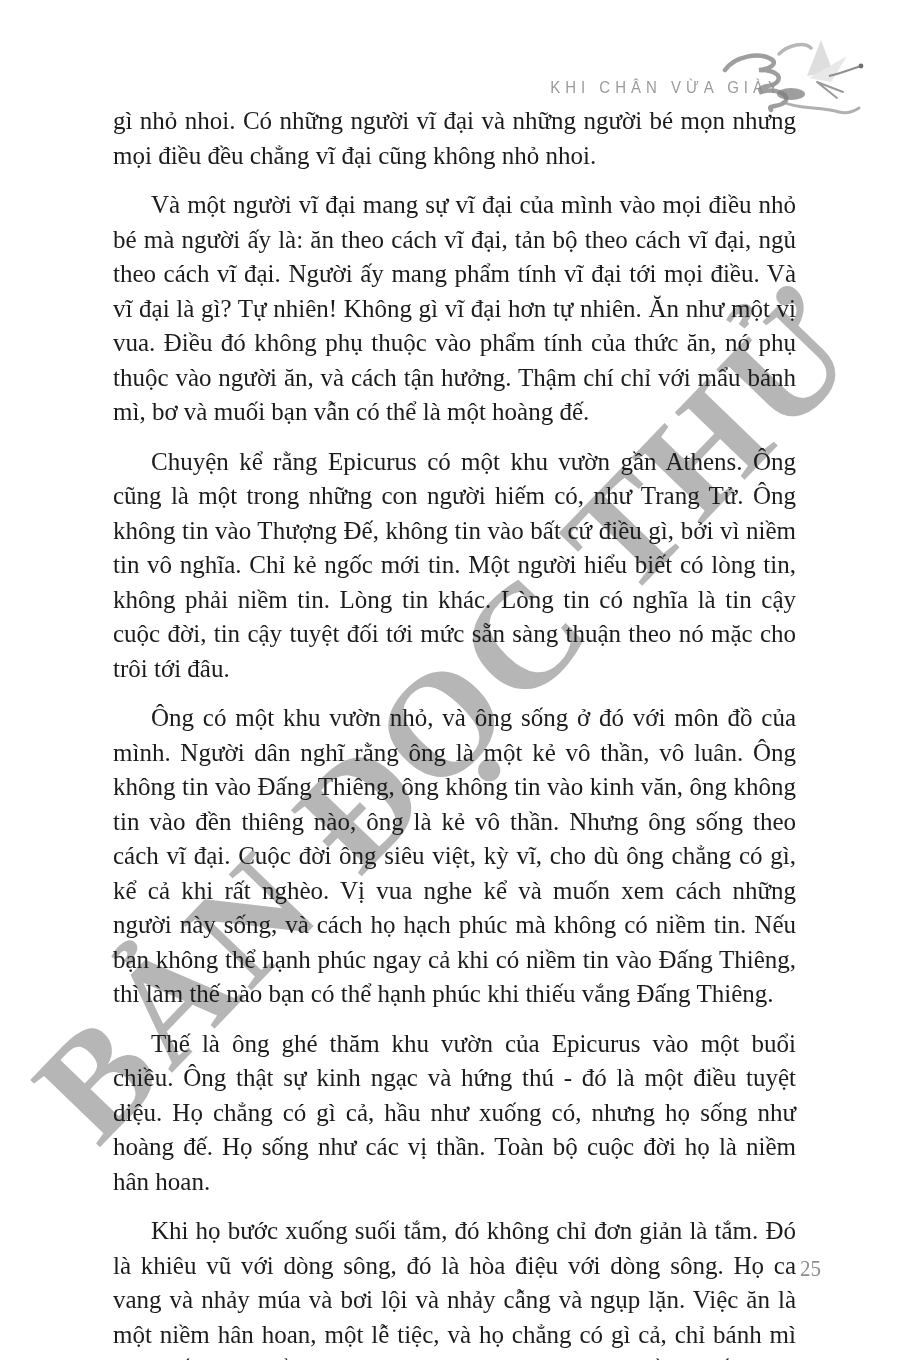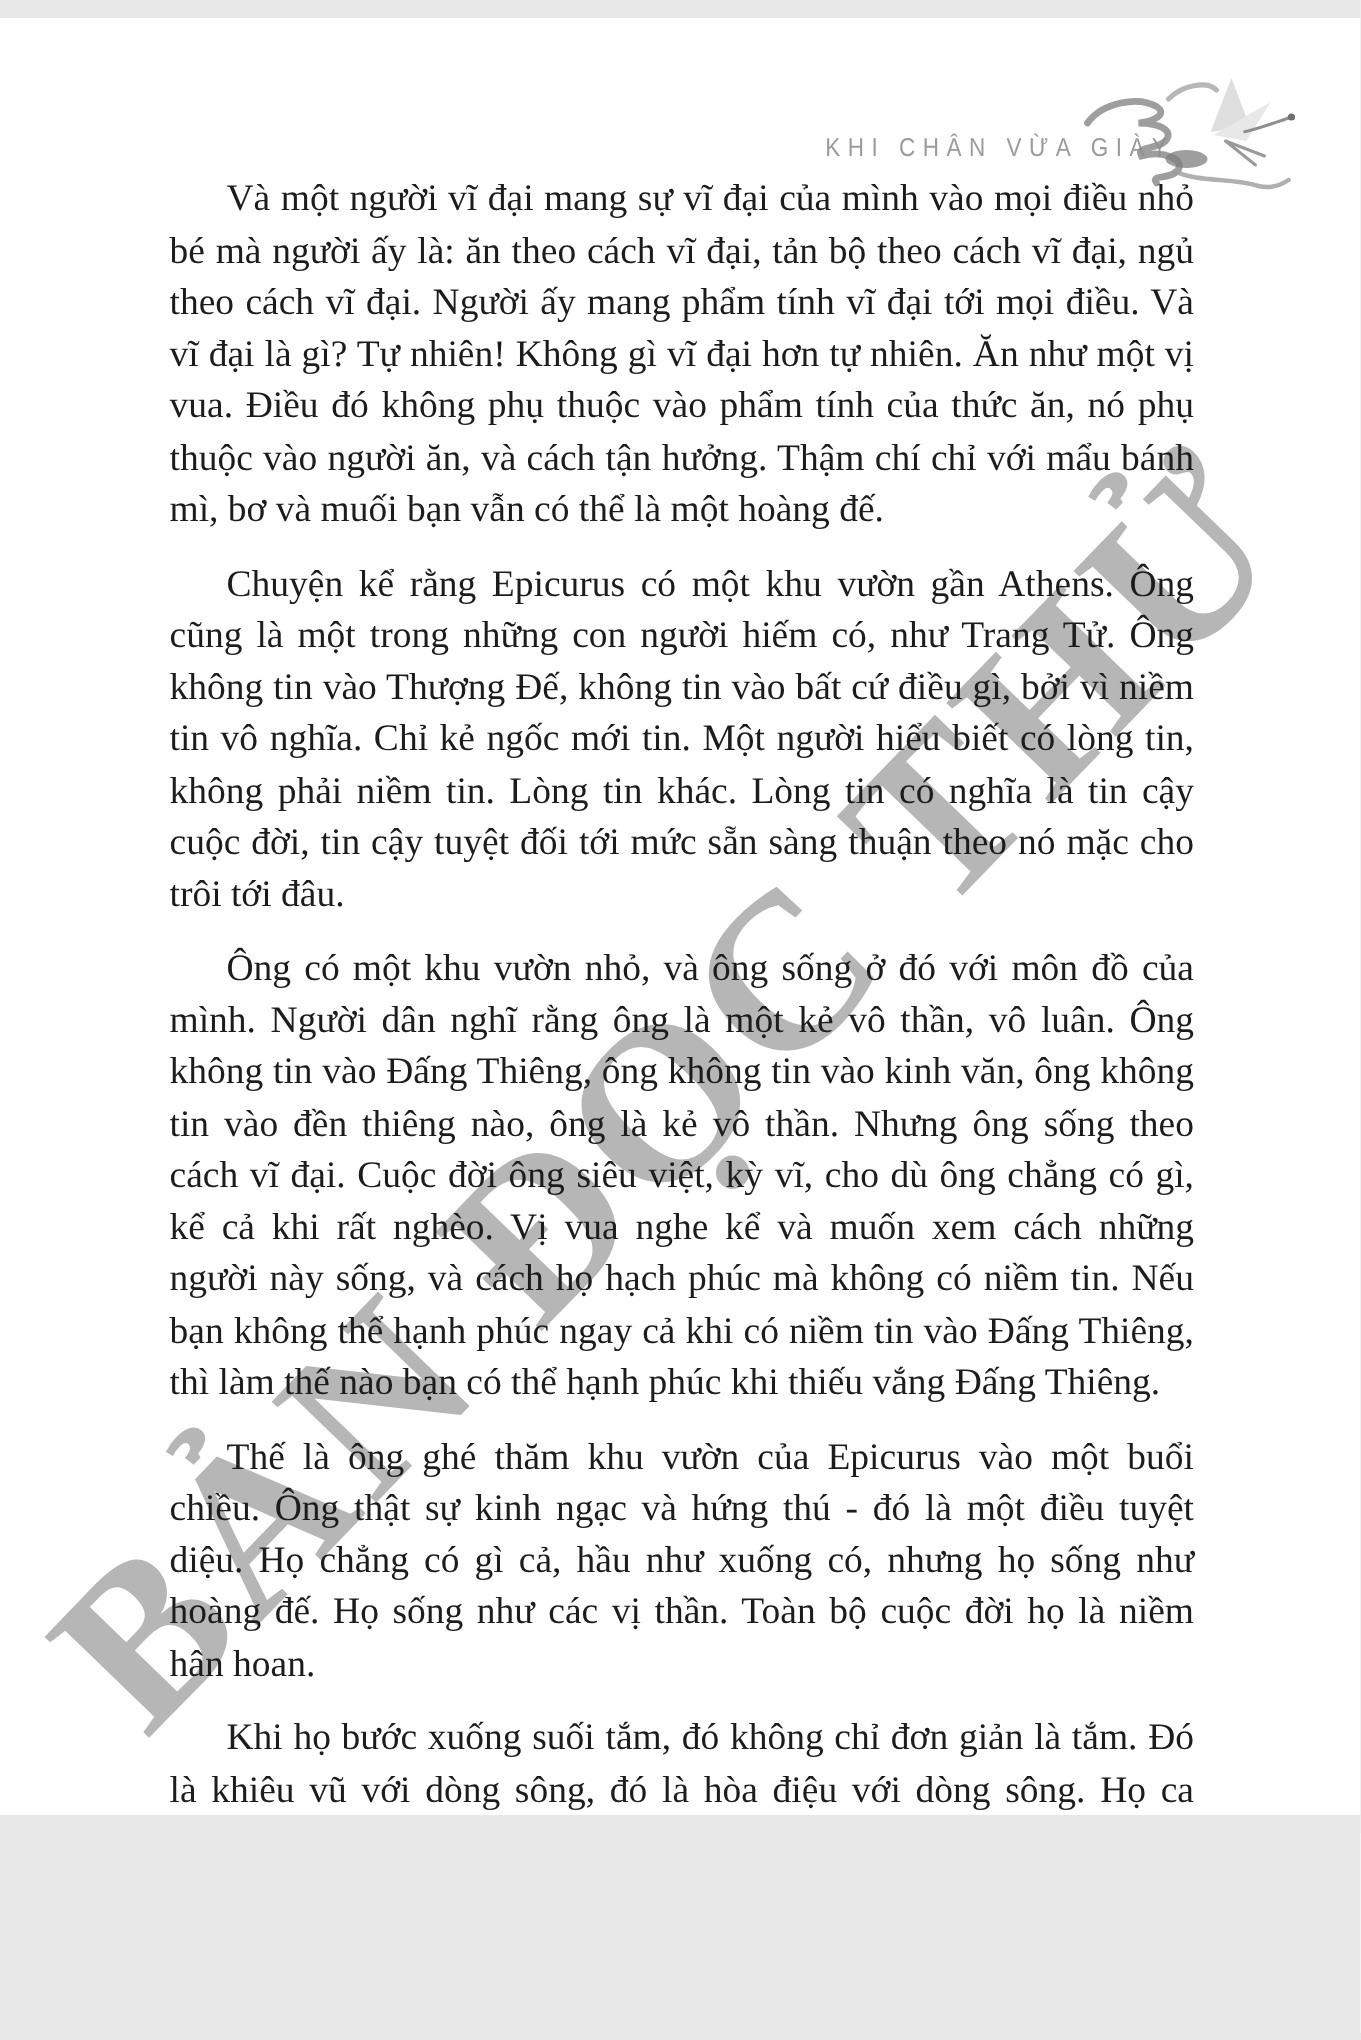--- a/index.html
+++ b/index.html
@@ -3,22 +3,22 @@
 <meta charset="utf-8">
 <style>
   html, body {
     margin: 0;
     padding: 0;
     background: #e8e8e8;
   }
   .page {
     position: relative;
     width: 907px;
-    height: 1198px;
-    margin: 12px auto;
+    height: 1360px;
+    margin: 0 auto;
     background: #ffffff;
     overflow: hidden;
     font-family: "Liberation Serif", "DejaVu Serif", serif;
   }
 
   
   .running-head {
     position: absolute;
     top: 78px;
     right: 124px;
@@ -111,20 +111,21 @@
 
       <path d="M108 40 C118 38, 128 34, 140 30" fill="none" stroke="#8f8f8f" stroke-width="2"></path>
       <circle cx="140" cy="30" r="2.4" fill="#6f6f6f"></circle>
       <path d="M96 46 L122 56 M96 46 L116 62" fill="none" stroke="#9a9a9a" stroke-width="2" stroke-linecap="round"></path>
     </svg>
   </div>
 
   <div class="watermark">BẢN ĐỌC THỬ</div>
 
   <div class="text-block">
+    <p class="continuation">gì nhỏ nhoi. Có những người vĩ đại và những người bé mọn nhưng mọi điều đều chẳng vĩ đại cũng không nhỏ nhoi.</p>
     <p>Và một người vĩ đại mang sự vĩ đại của mình vào mọi điều nhỏ bé mà người ấy là: ăn theo cách vĩ đại, tản bộ theo cách vĩ đại, ngủ theo cách vĩ đại. Người ấy mang phẩm tính vĩ đại tới mọi điều. Và vĩ đại là gì? Tự nhiên! Không gì vĩ đại hơn tự nhiên. Ăn như một vị vua. Điều đó không phụ thuộc vào phẩm tính của thức ăn, nó phụ thuộc vào người ăn, và cách tận hưởng. Thậm chí chỉ với mẩu bánh mì, bơ và muối bạn vẫn có thể là một hoàng đế.</p>
     <p>Chuyện kể rằng Epicurus có một khu vườn gần Athens. Ông cũng là một trong những con người hiếm có, như Trang Tử. Ông không tin vào Thượng Đế, không tin vào bất cứ điều gì, bởi vì niềm tin vô nghĩa. Chỉ kẻ ngốc mới tin. Một người hiểu biết có lòng tin, không phải niềm tin. Lòng tin khác. Lòng tin có nghĩa là tin cậy cuộc đời, tin cậy tuyệt đối tới mức sẵn sàng thuận theo nó mặc cho trôi tới đâu.</p>
     <p>Ông có một khu vườn nhỏ, và ông sống ở đó với môn đồ của mình. Người dân nghĩ rằng ông là một kẻ vô thần, vô luân. Ông không tin vào Đấng Thiêng, ông không tin vào kinh văn, ông không tin vào đền thiêng nào, ông là kẻ vô thần. Nhưng ông sống theo cách vĩ đại. Cuộc đời ông siêu việt, kỳ vĩ, cho dù ông chẳng có gì, kể cả khi rất nghèo. Vị vua nghe kể và muốn xem cách những người này sống, và cách họ hạch phúc mà không có niềm tin. Nếu bạn không thể hạnh phúc ngay cả khi có niềm tin vào Đấng Thiêng, thì làm thế nào bạn có thể hạnh phúc khi thiếu vắng Đấng Thiêng.</p>
     <p>Thế là ông ghé thăm khu vườn của Epicurus vào một buổi chiều. Ông thật sự kinh ngạc và hứng thú - đó là một điều tuyệt diệu. Họ chẳng có gì cả, hầu như xuống có, nhưng họ sống như hoàng đế. Họ sống như các vị thần. Toàn bộ cuộc đời họ là niềm hân hoan.</p>
     <p>Khi họ bước xuống suối tắm, đó không chỉ đơn giản là tắm. Đó là khiêu vũ với dòng sông, đó là hòa điệu với dòng sông. Họ ca vang và nhảy múa và bơi lội và nhảy cẫng và ngụp lặn. Việc ăn là một niềm hân hoan, một lễ tiệc, và họ chẳng có gì cả, chỉ bánh mì và muối, còn chẳng có bơ. Nhưng họ cũng cảm tạ rằng thế là đủ; chẳng gì cần thêm nữa.</p>
   </div>
 
   <div class="page-number">25</div>
 
 </div>

